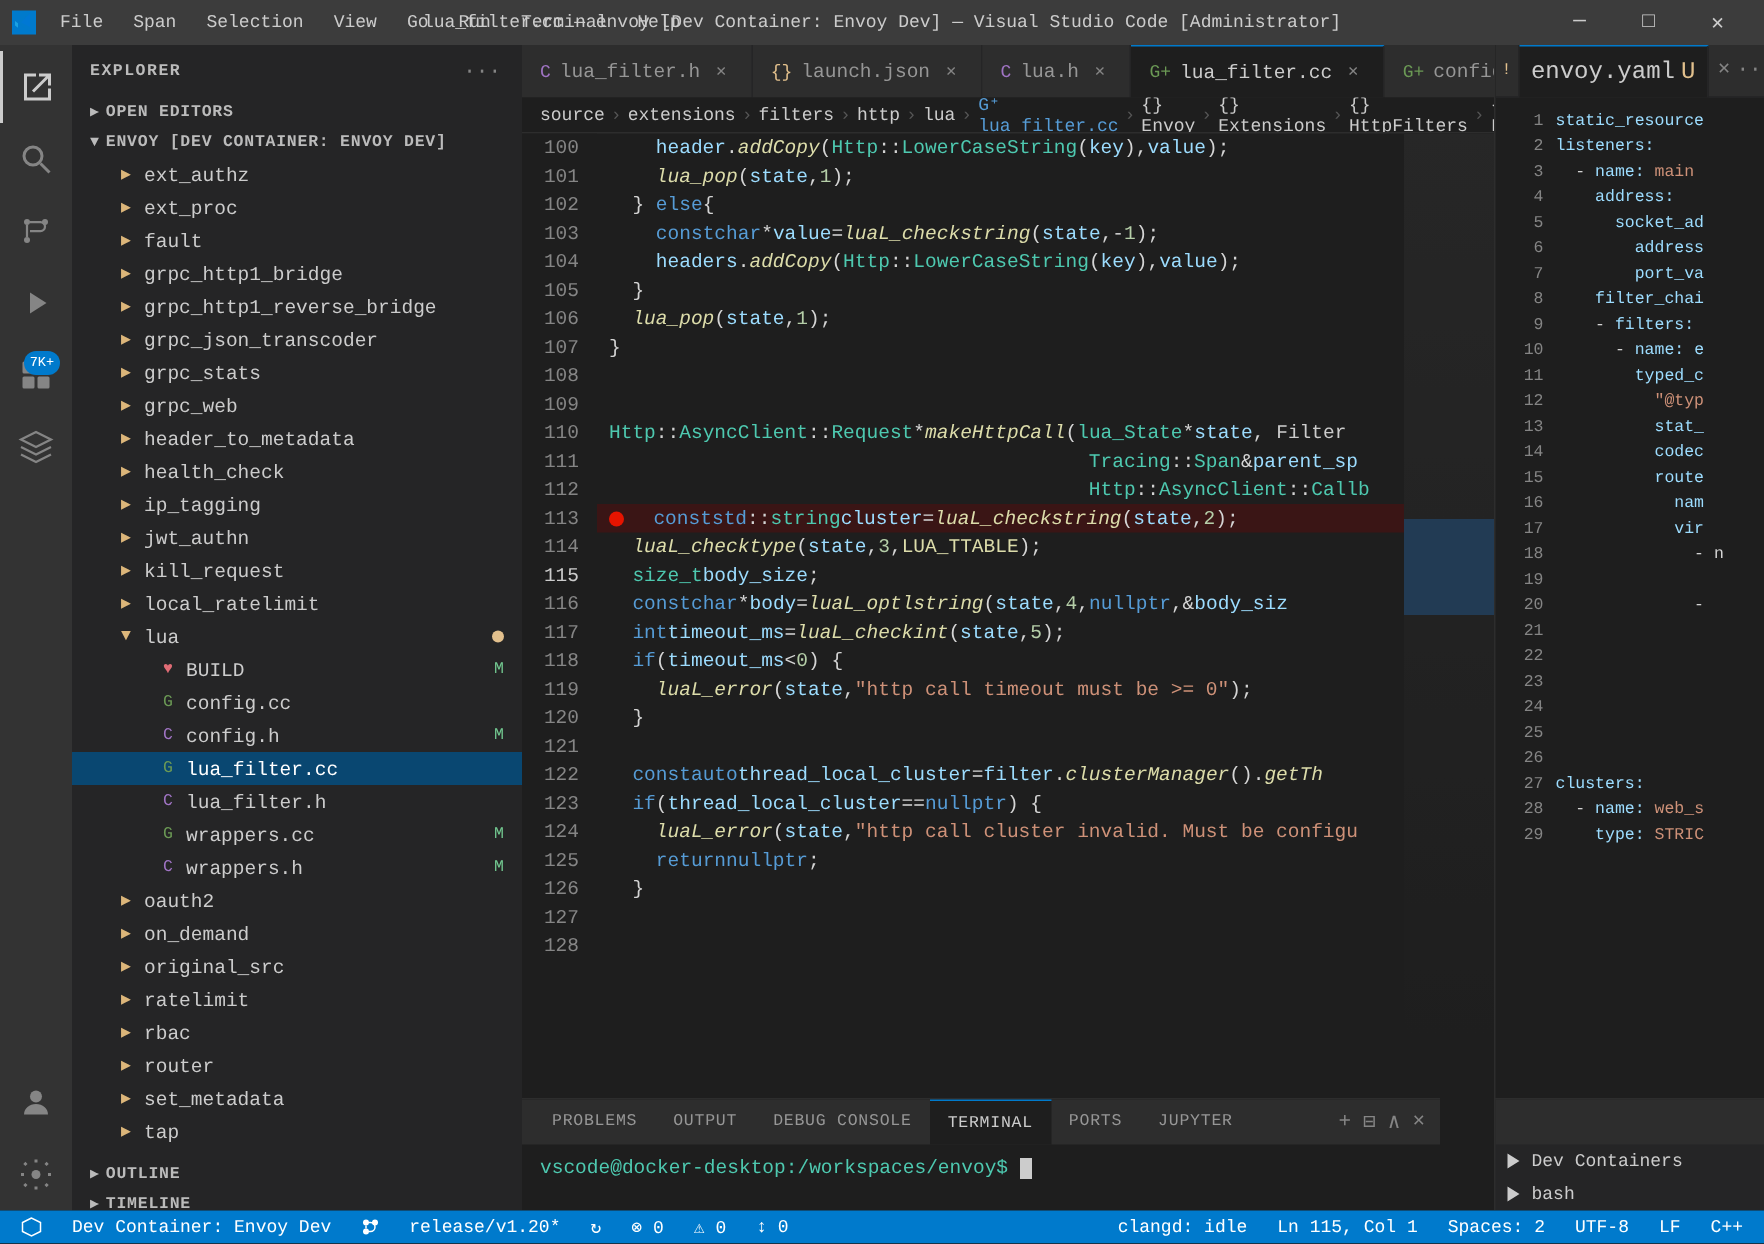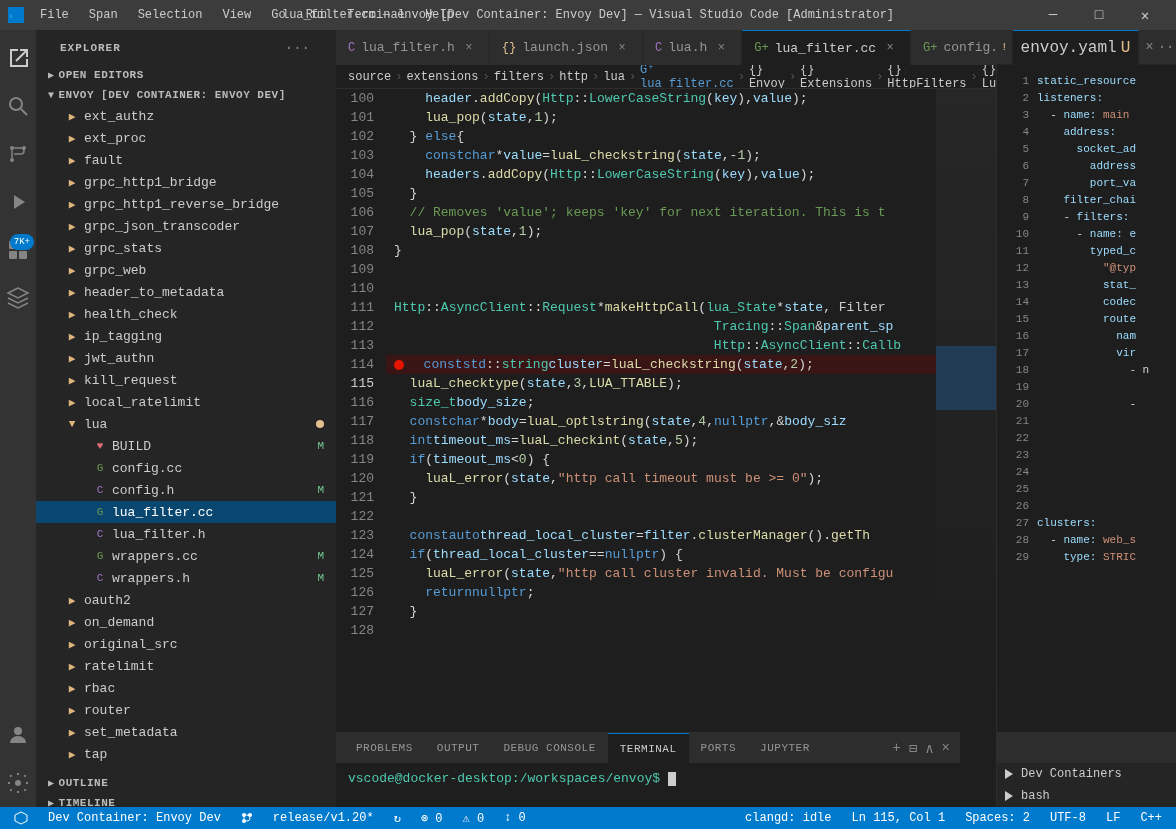--- a/index.html
+++ b/index.html
@@ -12,29 +12,29 @@
     .title-bar-menu { display: flex; gap: 4px; }
     .title-bar-menu span { font-size: 12px; color: #cccccc; padding: 2px 8px; cursor: pointer; }
     .title-bar-title { font-size: 12px; color: #cccccc; position: absolute; left: 50%; transform: translateX(-50%); white-space: nowrap; }
     .title-bar-controls { display: flex; gap: 0; }
     .title-bar-btn { width: 46px; height: 30px; display: flex; align-items: center; justify-content: center; cursor: pointer; font-size: 14px; }
 
     
     .main-layout { display: flex; flex: 1; overflow: hidden; }
 
     
-    .activity-bar { width: 36px; background: #333333; display: flex; flex-direction: column; align-items: center; padding-top: 4px; flex-shrink: 0; }
+    .activity-bar { width: 48px; background: #333333; display: flex; flex-direction: column; align-items: center; padding-top: 4px; flex-shrink: 0; }
     .activity-icon { width: 48px; height: 48px; display: flex; align-items: center; justify-content: center; cursor: pointer; color: #858585; font-size: 22px; position: relative; }
     .activity-icon.active { color: #cccccc; border-left: 2px solid #cccccc; }
     .activity-icon .badge { position: absolute; top: 8px; right: 8px; background: #007acc; color: white; border-radius: 10px; font-size: 9px; padding: 0 4px; min-width: 16px; height: 16px; display: flex; align-items: center; justify-content: center; }
     .activity-bottom { margin-top: auto; }
 
     
     .sidebar { width: 300px; background: #252526; display: flex; flex-direction: column; flex-shrink: 0; overflow: hidden; }
-    .sidebar-header { display: flex; align-items: center; justify-content: space-between; padding: 8px 24px; height: 35px; }
+    .sidebar-header { display: flex; align-items: center; justify-content: space-between; padding: 8px 12px; height: 35px; }
     .sidebar-title { font-size: 11px; font-weight: 700; color: #bbbbbb; letter-spacing: 1px; text-transform: uppercase; }
     .sidebar-actions { display: flex; gap: 4px; }
     .sidebar-action-btn { color: #858585; cursor: pointer; font-size: 14px; padding: 2px; }
     .section-header { display: flex; align-items: center; padding: 4px 12px; cursor: pointer; color: #bbbbbb; font-size: 11px; font-weight: 700; letter-spacing: 0.5px; text-transform: uppercase; }
     .chevron { font-size: 10px; margin-right: 4px; }
 
     .tree-item { display: flex; align-items: center; padding: 2px 12px 2px 20px; cursor: pointer; color: #cccccc; height: 22px; white-space: nowrap; }
     .tree-item.active-file { background: #094771; color: white; }
     .tree-item .item-icon { width: 16px; height: 16px; margin-right: 4px; display: flex; align-items: center; justify-content: center; font-size: 11px; flex-shrink: 0; }
     .tree-item .item-label { flex: 1; font-size: 13px; overflow: hidden; text-overflow: ellipsis; }
@@ -74,21 +74,21 @@
     .code-line.breakpoint { background: #3a1515; }
     .breakpoint-dot { width: 10px; height: 10px; border-radius: 50%; background: #e51400; display: inline-block; margin-right: 4px; flex-shrink: 0; }
 
     
     .minimap { width: 60px; background: #1e1e1e; flex-shrink: 0; overflow: hidden; opacity: 0.6; }
     .minimap-content { width: 100%; height: 100%; background: linear-gradient(to bottom, #2d2d2d 0%, #1e1e1e 100%); position: relative; }
     .minimap-highlight { background: #264f78; width: 100%; height: 10%; position: absolute; top: 40%; }
 
     
     .kw { color: #569cd6; }
-    .fn { color: #dcdcaa; }
+    .fn { color: #dcdcaa; font-style: italic; }
     .str { color: #ce9178; }
     .num { color: #b5cea8; }
     .cm { color: #6a9955; }
     .type { color: #4ec9b0; }
     .var { color: #9cdcfe; }
     .op { color: #d4d4d4; }
     .ns { color: #4ec9b0; }
     .macro { color: #dcdcaa; }
 
     
@@ -459,21 +459,20 @@
             <div class="line-number">127</div>
             <div class="line-number">128</div>
           </div>
           <div class="code-content scrollbar">
             <div class="code-line"><span class="var">    header</span><span class="op">.</span><span class="fn">addCopy</span><span class="op">(</span><span class="ns">Http</span><span class="op">::</span><span class="type">LowerCaseString</span><span class="op">(</span><span class="var">key</span><span class="op">),</span> <span class="var">value</span><span class="op">);</span></div>
             <div class="code-line"><span class="fn">    lua_pop</span><span class="op">(</span><span class="var">state</span><span class="op">,</span> <span class="num">1</span><span class="op">);</span></div>
             <div class="code-line"><span class="op">  } </span><span class="kw">else</span> <span class="op">{</span></div>
             <div class="code-line"><span class="op">    </span><span class="kw">const</span> <span class="kw">char</span><span class="op">*</span> <span class="var">value</span> <span class="op">=</span> <span class="fn">luaL_checkstring</span><span class="op">(</span><span class="var">state</span><span class="op">,</span> <span class="op">-</span><span class="num">1</span><span class="op">);</span></div>
             <div class="code-line"><span class="var">    headers</span><span class="op">.</span><span class="fn">addCopy</span><span class="op">(</span><span class="ns">Http</span><span class="op">::</span><span class="type">LowerCaseString</span><span class="op">(</span><span class="var">key</span><span class="op">),</span> <span class="var">value</span><span class="op">);</span></div>
             <div class="code-line"><span class="op">  }</span></div>
-            <div class="code-line"><span class="cm">  // Removes 'value'; keeps 'key' for next iteration. This is t</span></div>
             <div class="code-line"><span class="fn">  lua_pop</span><span class="op">(</span><span class="var">state</span><span class="op">,</span> <span class="num">1</span><span class="op">);</span></div>
             <div class="code-line"><span class="op">}</span></div>
             <div class="code-line"></div>
             <div class="code-line"></div>
             <div class="code-line"><span class="ns">Http</span><span class="op">::</span><span class="ns">AsyncClient</span><span class="op">::</span><span class="type">Request</span><span class="op">*</span> <span class="fn">makeHttpCall</span><span class="op">(</span><span class="type">lua_State</span><span class="op">*</span> <span class="var">state</span><span class="op">,</span> Filter</div>
             <div class="code-line"><span class="op">                                         </span><span class="ns">Tracing</span><span class="op">::</span><span class="type">Span</span><span class="op">&amp;</span> <span class="var">parent_sp</span></div>
             <div class="code-line"><span class="op">                                         </span><span class="ns">Http</span><span class="op">::</span><span class="ns">AsyncClient</span><span class="op">::</span><span class="type">Callb</span></div>
             <div class="code-line breakpoint"><span class="breakpoint-dot"></span><span class="op">  </span><span class="kw">const</span> <span class="kw">std</span><span class="op">::</span><span class="type">string</span> <span class="var">cluster</span> <span class="op">=</span> <span class="fn">luaL_checkstring</span><span class="op">(</span><span class="var">state</span><span class="op">,</span> <span class="num">2</span><span class="op">);</span></div>
             <div class="code-line"><span class="fn">  luaL_checktype</span><span class="op">(</span><span class="var">state</span><span class="op">,</span> <span class="num">3</span><span class="op">,</span> <span class="macro">LUA_TTABLE</span><span class="op">);</span></div>
             <div class="code-line"><span class="type">  size_t</span> <span class="var">body_size</span><span class="op">;</span></div>

